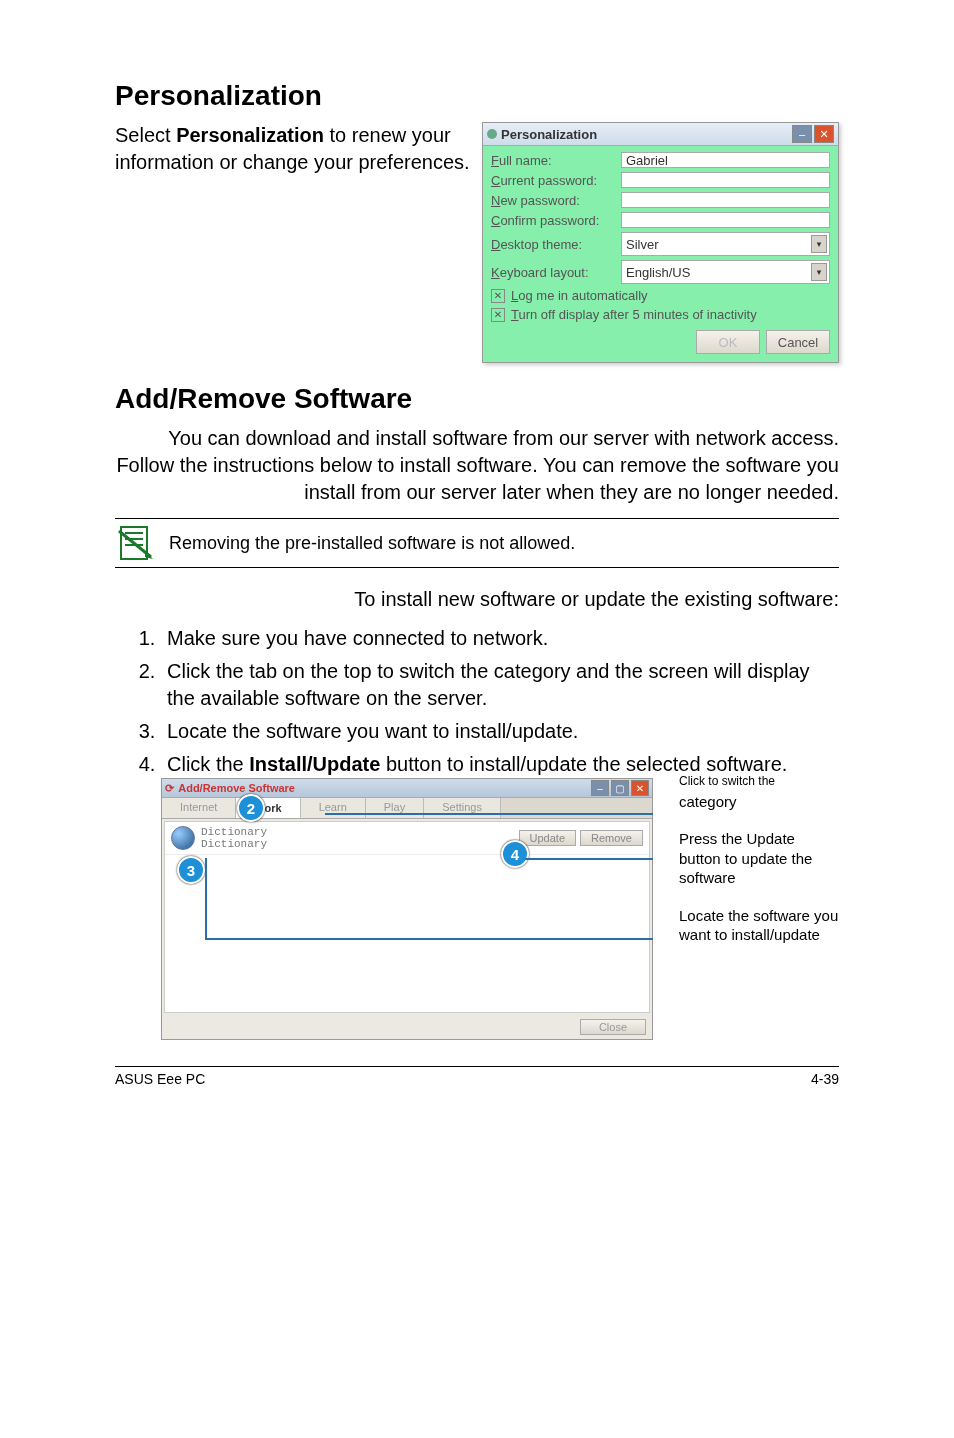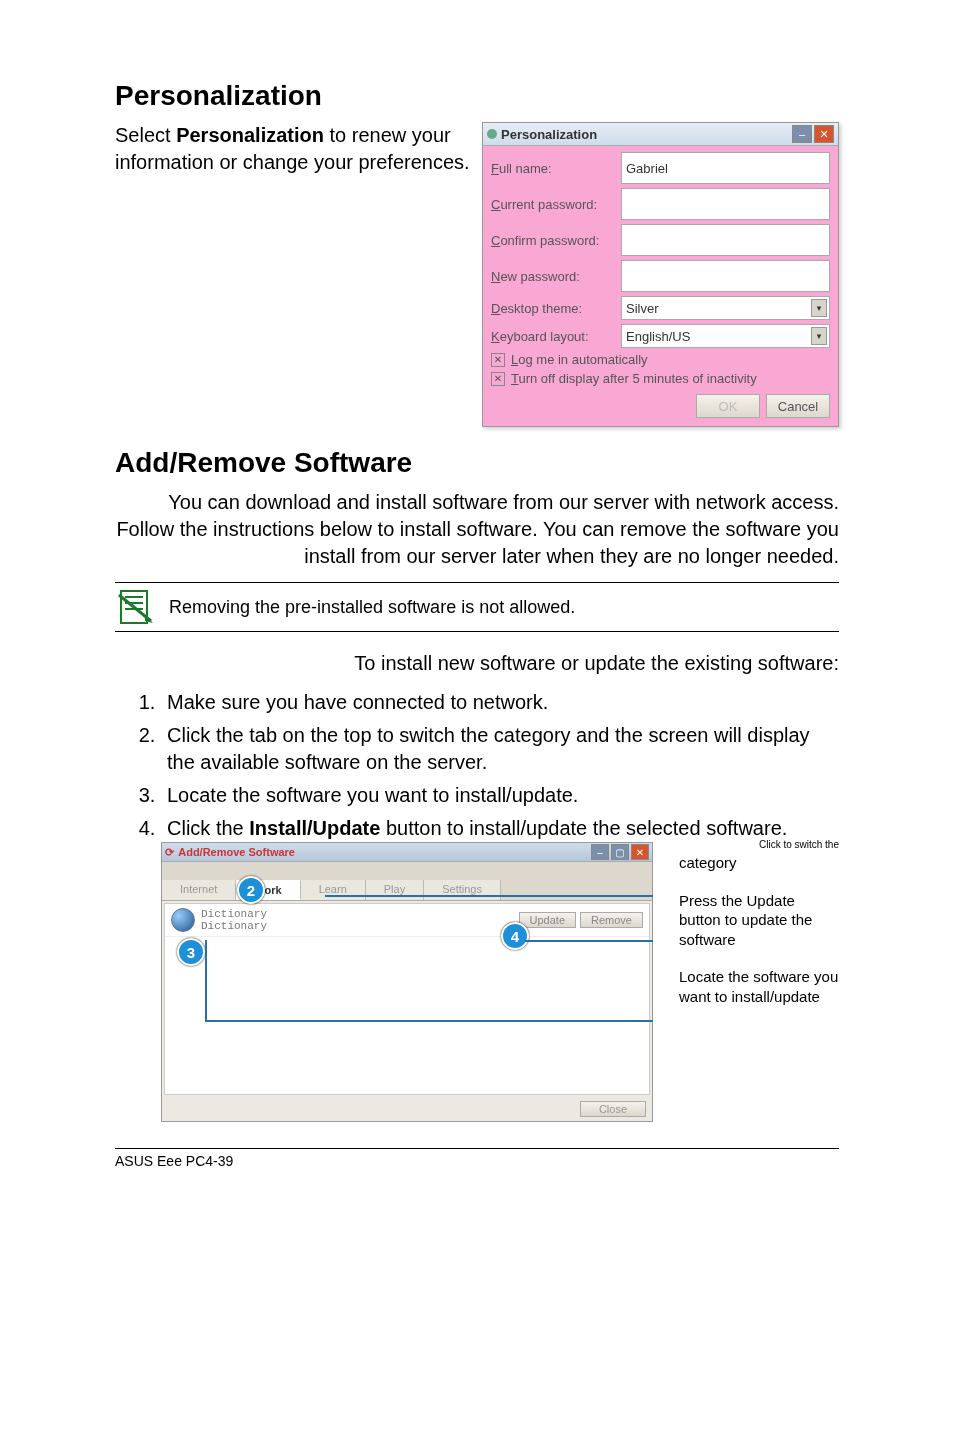--- a/index.html
+++ b/index.html
@@ -65,34 +65,34 @@
     width: 18px; height: 16px;
     display: flex; align-items: center; justify-content: center;
     font-size: 11px;
     color: #fff;
     border: 1px solid #888;
   }
   .winbtn.min { background: #7a8faa; }
   .winbtn.close { background: #d9532c; }
   .pers-body {
     padding: 6px 8px 8px 8px;
-    background: #f9a8d4;
+    background: #86efac;
   }
   .form-row {
     display: flex;
     align-items: center;
     margin-bottom: 4px;
   }
   .form-label {
     width: 130px;
     color: #555;
   }
   .form-input {
     flex: 1;
-    height: 32px;
+    height: 16px;
     border: 1px solid #aaa;
     background: #fff;
     padding: 0 4px;
     font-size: 13px;
     color: #333;
     box-sizing: border-box;
   }
   .form-select {
     flex: 1;
     height: 22px;
@@ -213,21 +213,20 @@
     display: flex;
     background: #ddd8cd;
     border-bottom: 1px solid #aaa;
   }
   .ar-tab {
     padding: 3px 18px;
     border-right: 1px solid #bbb;
     color: #999;
     font-size: 11px;
     background: #eae7df;
-    margin-top: 18px;
   }
   .ar-tab.active {
     background: #fff;
     color: #333;
     font-weight: bold;
     border-top: 1px solid #fff;
     border-bottom: 1px solid #fff;
   }
   .ar-body {
     background: #fff;
@@ -290,27 +289,27 @@
     font-size: 15px;
     line-height: 1.3;
     margin-top: -4px;
   }
   .callout-block { margin-bottom: 18px; }
   .callout-line {
     position: absolute;
     background: #2a6fa8;
   }
   .pre-callout {
-    font-size: 10px;
-    text-align: right;
+    font-size: 12px;
     margin-bottom: 2px;
   }
 
   .footer {
     display: flex;
+    justify-content: space-between;
     border-top: 1px solid #000;
     margin-top: 26px;
     padding-top: 4px;
     font-size: 14px;
   }
 </style>
 </head>
 <body>
 
 <div class="page">
@@ -336,25 +335,25 @@
       <div class="pers-body">
         <div class="form-row">
           <div class="form-label underline-first">Full name:</div>
           <input class="form-input" value="Gabriel" style="">
         </div>
         <div class="form-row">
           <div class="form-label underline-first">Current password:</div>
           <input class="form-input" type="password" style="">
         </div>
         <div class="form-row">
+          <div class="form-label underline-first">New password:</div>
+          <input class="form-input" type="password" style="">
+        </div>
+        <div class="form-row">
           <div class="form-label underline-first">Confirm password:</div>
-          <input class="form-input" type="password" style="">
-        </div>
-        <div class="form-row">
-          <div class="form-label underline-first">New password:</div>
           <input class="form-input" type="password" style="">
         </div>
         <div class="form-row">
           <div class="form-label underline-first">Desktop theme:</div>
           <div class="form-select">
             <span>Silver</span>
             <span class="caret">▾</span>
           </div>
         </div>
         <div class="form-row">

